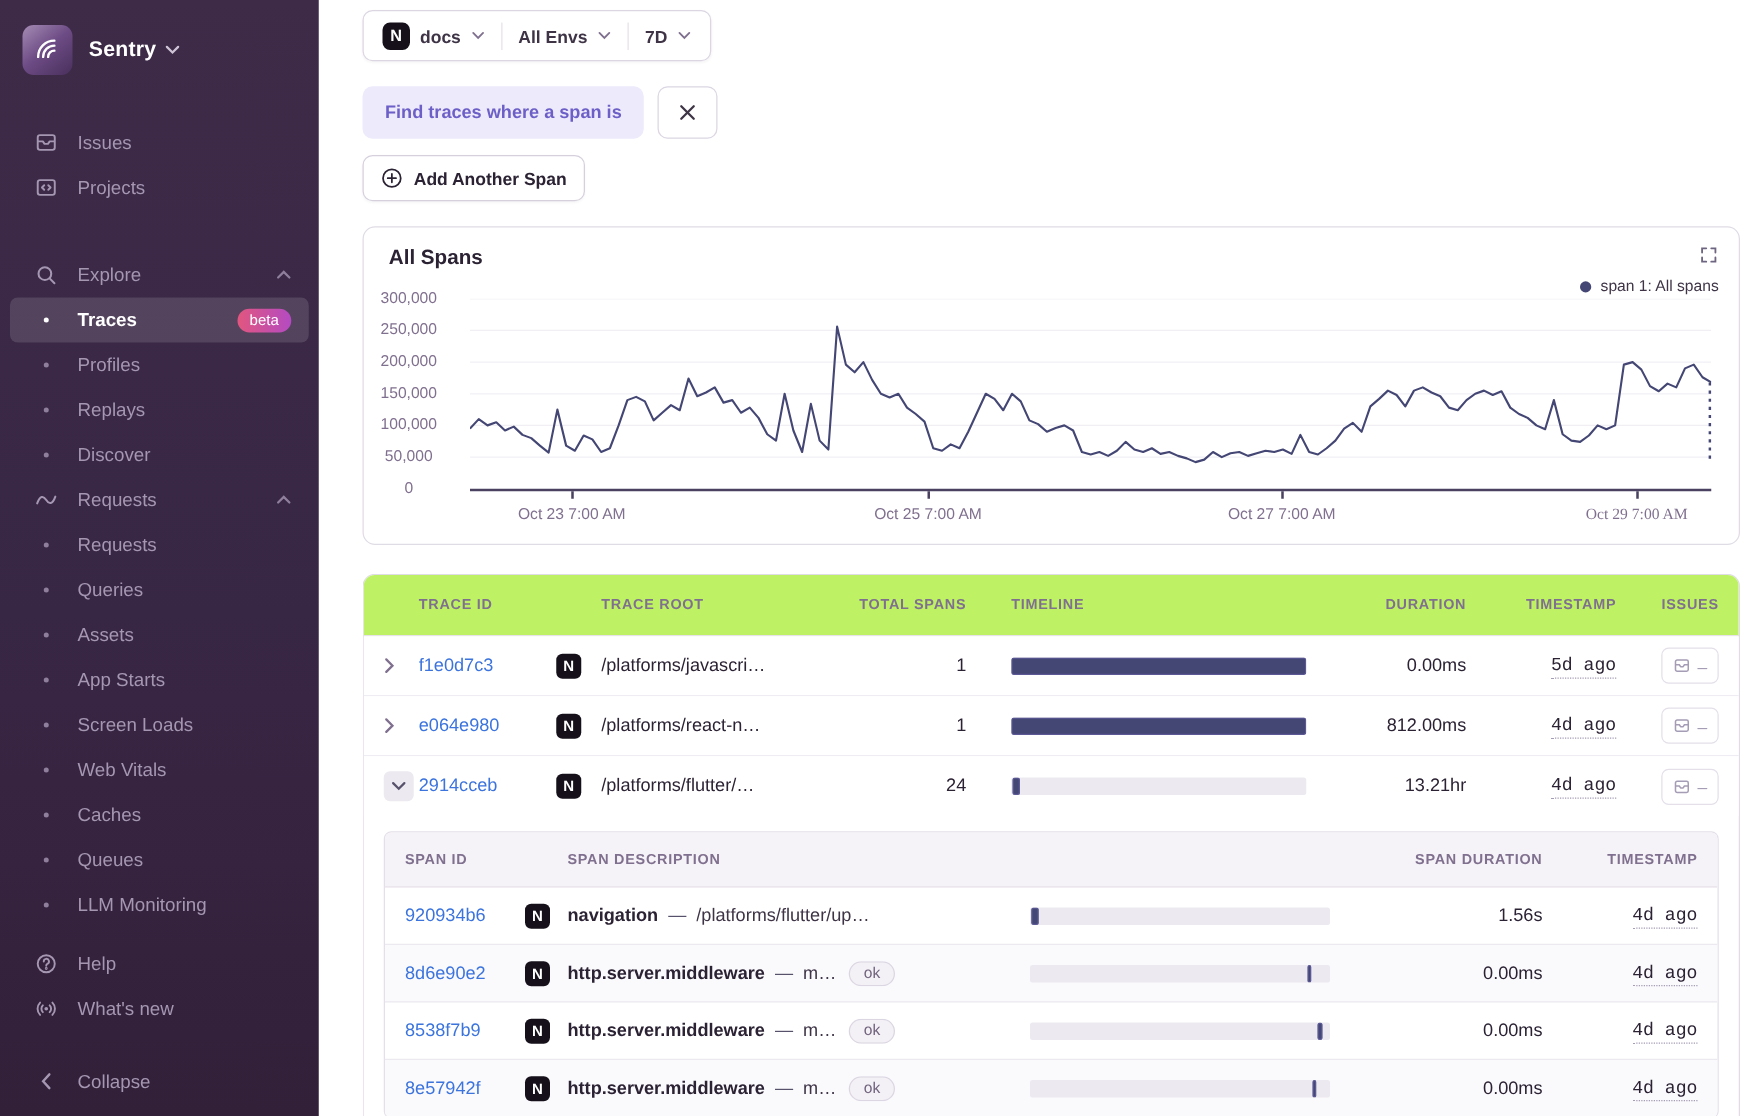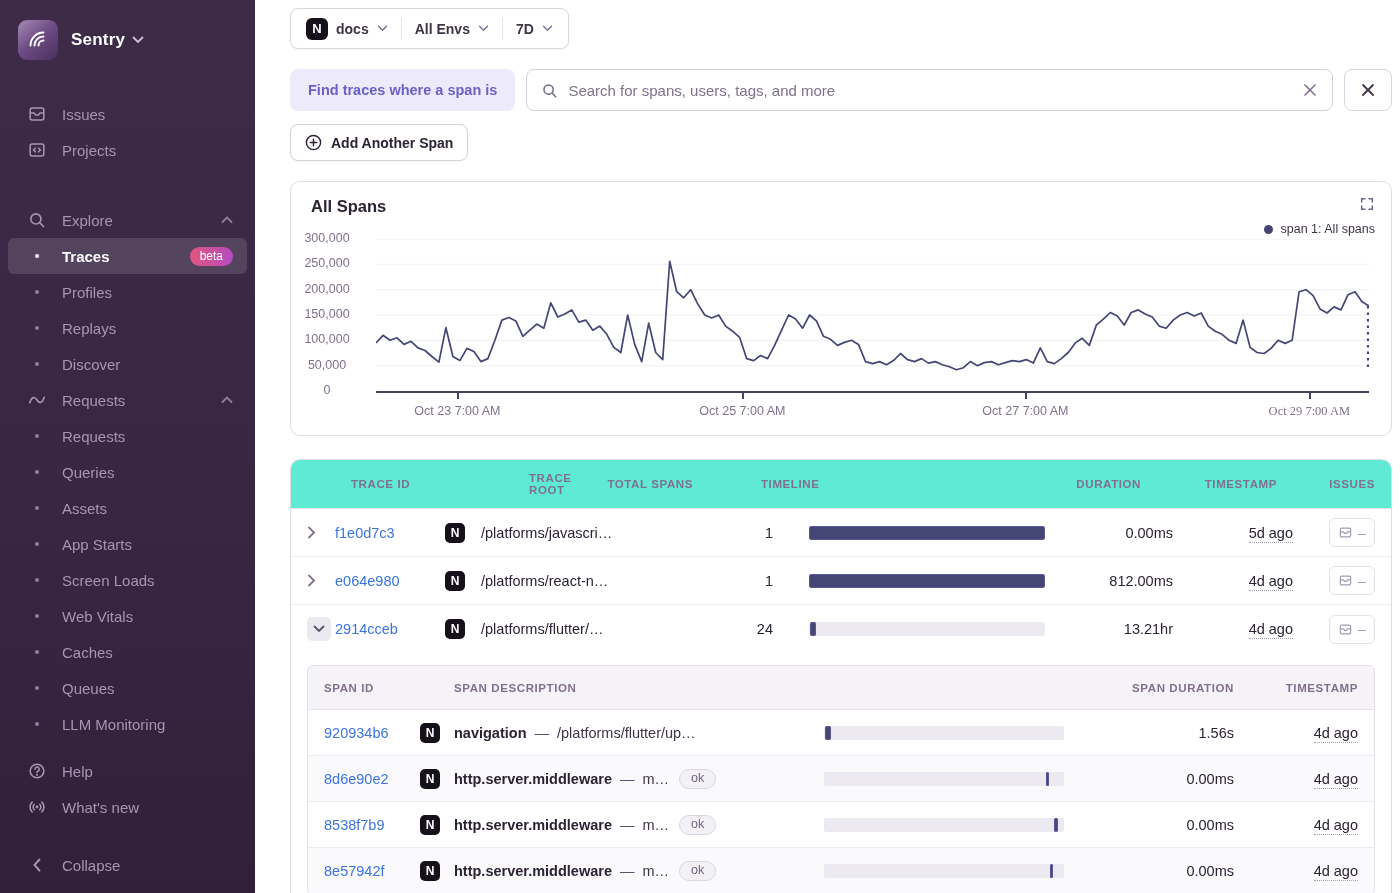--- a/index.html
+++ b/index.html
@@ -71,37 +71,37 @@
   .axis-tick { position:absolute; top:2px; width:1.5px; height:6px; background:#4a4160; }
   #axis-ticks { position:absolute; left:85px; top:209px; width:993px; height:8px; }
   .x-axis { position:absolute; left:85px; top:222px; width:993px; height:18px; }
   .x-tick-label { position:absolute; transform:translateX(-50%); font-size:12.5px; color:#80708f; white-space:nowrap; }
 
   
   .table-panel { margin-top:23px; border:1px solid #e0dce5; border-radius:10px 10px 0 0; border-bottom:none;
     background:#fff; overflow:hidden; }
   .thead, .trow { display:grid; align-items:center; padding:0 16px;
     grid-template-columns:28px 110px 36px 1fr 90px 36px 236px 128px 120px 82px; }
-  .thead { height:49px; background:#5eead4; border-bottom:1px solid #e7e1ea;gap:16px; }
+  .thead { height:49px; background:#bef264; border-bottom:1px solid #e7e1ea; }
   .th { font-size:11.5px; font-weight:700; color:#80708f; letter-spacing:.6px; }
   .th.r { text-align:right; } .th.c-issues { text-align:right; }
   .trow { height:48px; border-bottom:1px solid #f0ecf3; background:#fff; }
   .chev-cell { display:flex; align-items:center; }
   .chev-btn { width:24px; height:24px; border-radius:5px; background:#ece9f0; display:flex;
     align-items:center; justify-content:center; cursor:pointer; }
   .plain-chev { display:flex; align-items:center; cursor:pointer; }
   .id-link { color:#3c74dd; font-size:14.5px; cursor:pointer; }
   .cell-icon { display:flex; align-items:center; }
   .root-cell { font-size:14.5px; color:#2b2233; white-space:nowrap; overflow:hidden; }
   .num-cell { text-align:right; font-size:14.5px; color:#2b2233; }
   .timeline-track { position:relative; height:14px; background:#eceaf0; border-radius:2px; overflow:hidden; }
   .timeline-bar { position:absolute; top:0; height:100%; background:#444674; border-radius:2px;
     box-shadow:inset 0 0 0 1px rgba(120,110,190,.45); min-width:3px; }
   .dur-cell { text-align:right; font-size:14.5px; color:#2b2233; }
-  .ts-cell { text-align:right; font-size:14.5px; color:#2b2233; }
+  .ts-cell { text-align:right; font-size:14.5px; color:#2b2233;font-family:Liberation Mono, monospace; }
   .ts-cell span { border-bottom:1.5px dotted #a59cb5; padding-bottom:1px; cursor:pointer; }
   .issues-cell { display:flex; justify-content:flex-end; }
   .issues-btn { width:46px; height:29px; border:1px solid #e4dfe9; border-radius:6px; background:#fff;
     display:flex; align-items:center; justify-content:center; gap:5px; color:#a59cb5; font-size:14px; cursor:pointer; }
 
   
   .sub-panel { margin:12px 16px 0; border:1px solid #e4dfe9; border-radius:6px; overflow:hidden; }
   .sub-head, .sub-row { display:grid; align-items:center; padding:0 16px;
     grid-template-columns:96px 34px 370px 240px 170px 124px; }
   .sub-head { height:44px; background:#f5f3f7; border-bottom:1px solid #e7e1ea; }
@@ -331,31 +331,20 @@
         <span>7D</span>
         <svg class="i" width="11" height="7" viewBox="0 0 12 8" fill="none" stroke="#80708f" stroke-width="1.7" stroke-linecap="round">
             <polyline points="1.5,1.5 6,6 10.5,1.5"></polyline>
           </svg>
       </div>
     </div>
 
     
     <div class="search-row">
       <div class="where-pill">Find traces where a span is</div>
-      <div class="search-box">
-        <svg class="i" width="17" height="17" viewBox="0 0 22 22" fill="none" stroke="#6e6680" stroke-width="1.9" stroke-linecap="round">
-            <circle cx="9.8" cy="9.8" r="6"></circle>
-            <line x1="14.6" y1="14.6" x2="19" y2="19"></line>
-          </svg>
-        <input type="text" placeholder="Search for spans, users, tags, and more" style="">
-        <svg class="i" width="16" height="16" viewBox="0 0 16 16" fill="none" stroke="#80708f" stroke-width="1.6" stroke-linecap="round" style="cursor:pointer">
-            <line x1="3" y1="3" x2="13" y2="13"></line>
-            <line x1="13" y1="3" x2="3" y2="13"></line>
-          </svg>
-      </div>
       <div class="icon-btn-x">
         <svg class="i" width="16" height="16" viewBox="0 0 16 16" fill="none" stroke="#3e3446" stroke-width="1.8" stroke-linecap="round">
             <line x1="3" y1="3" x2="13" y2="13"></line>
             <line x1="13" y1="3" x2="3" y2="13"></line>
           </svg>
       </div>
     </div>
 
     
     <div class="add-row">

